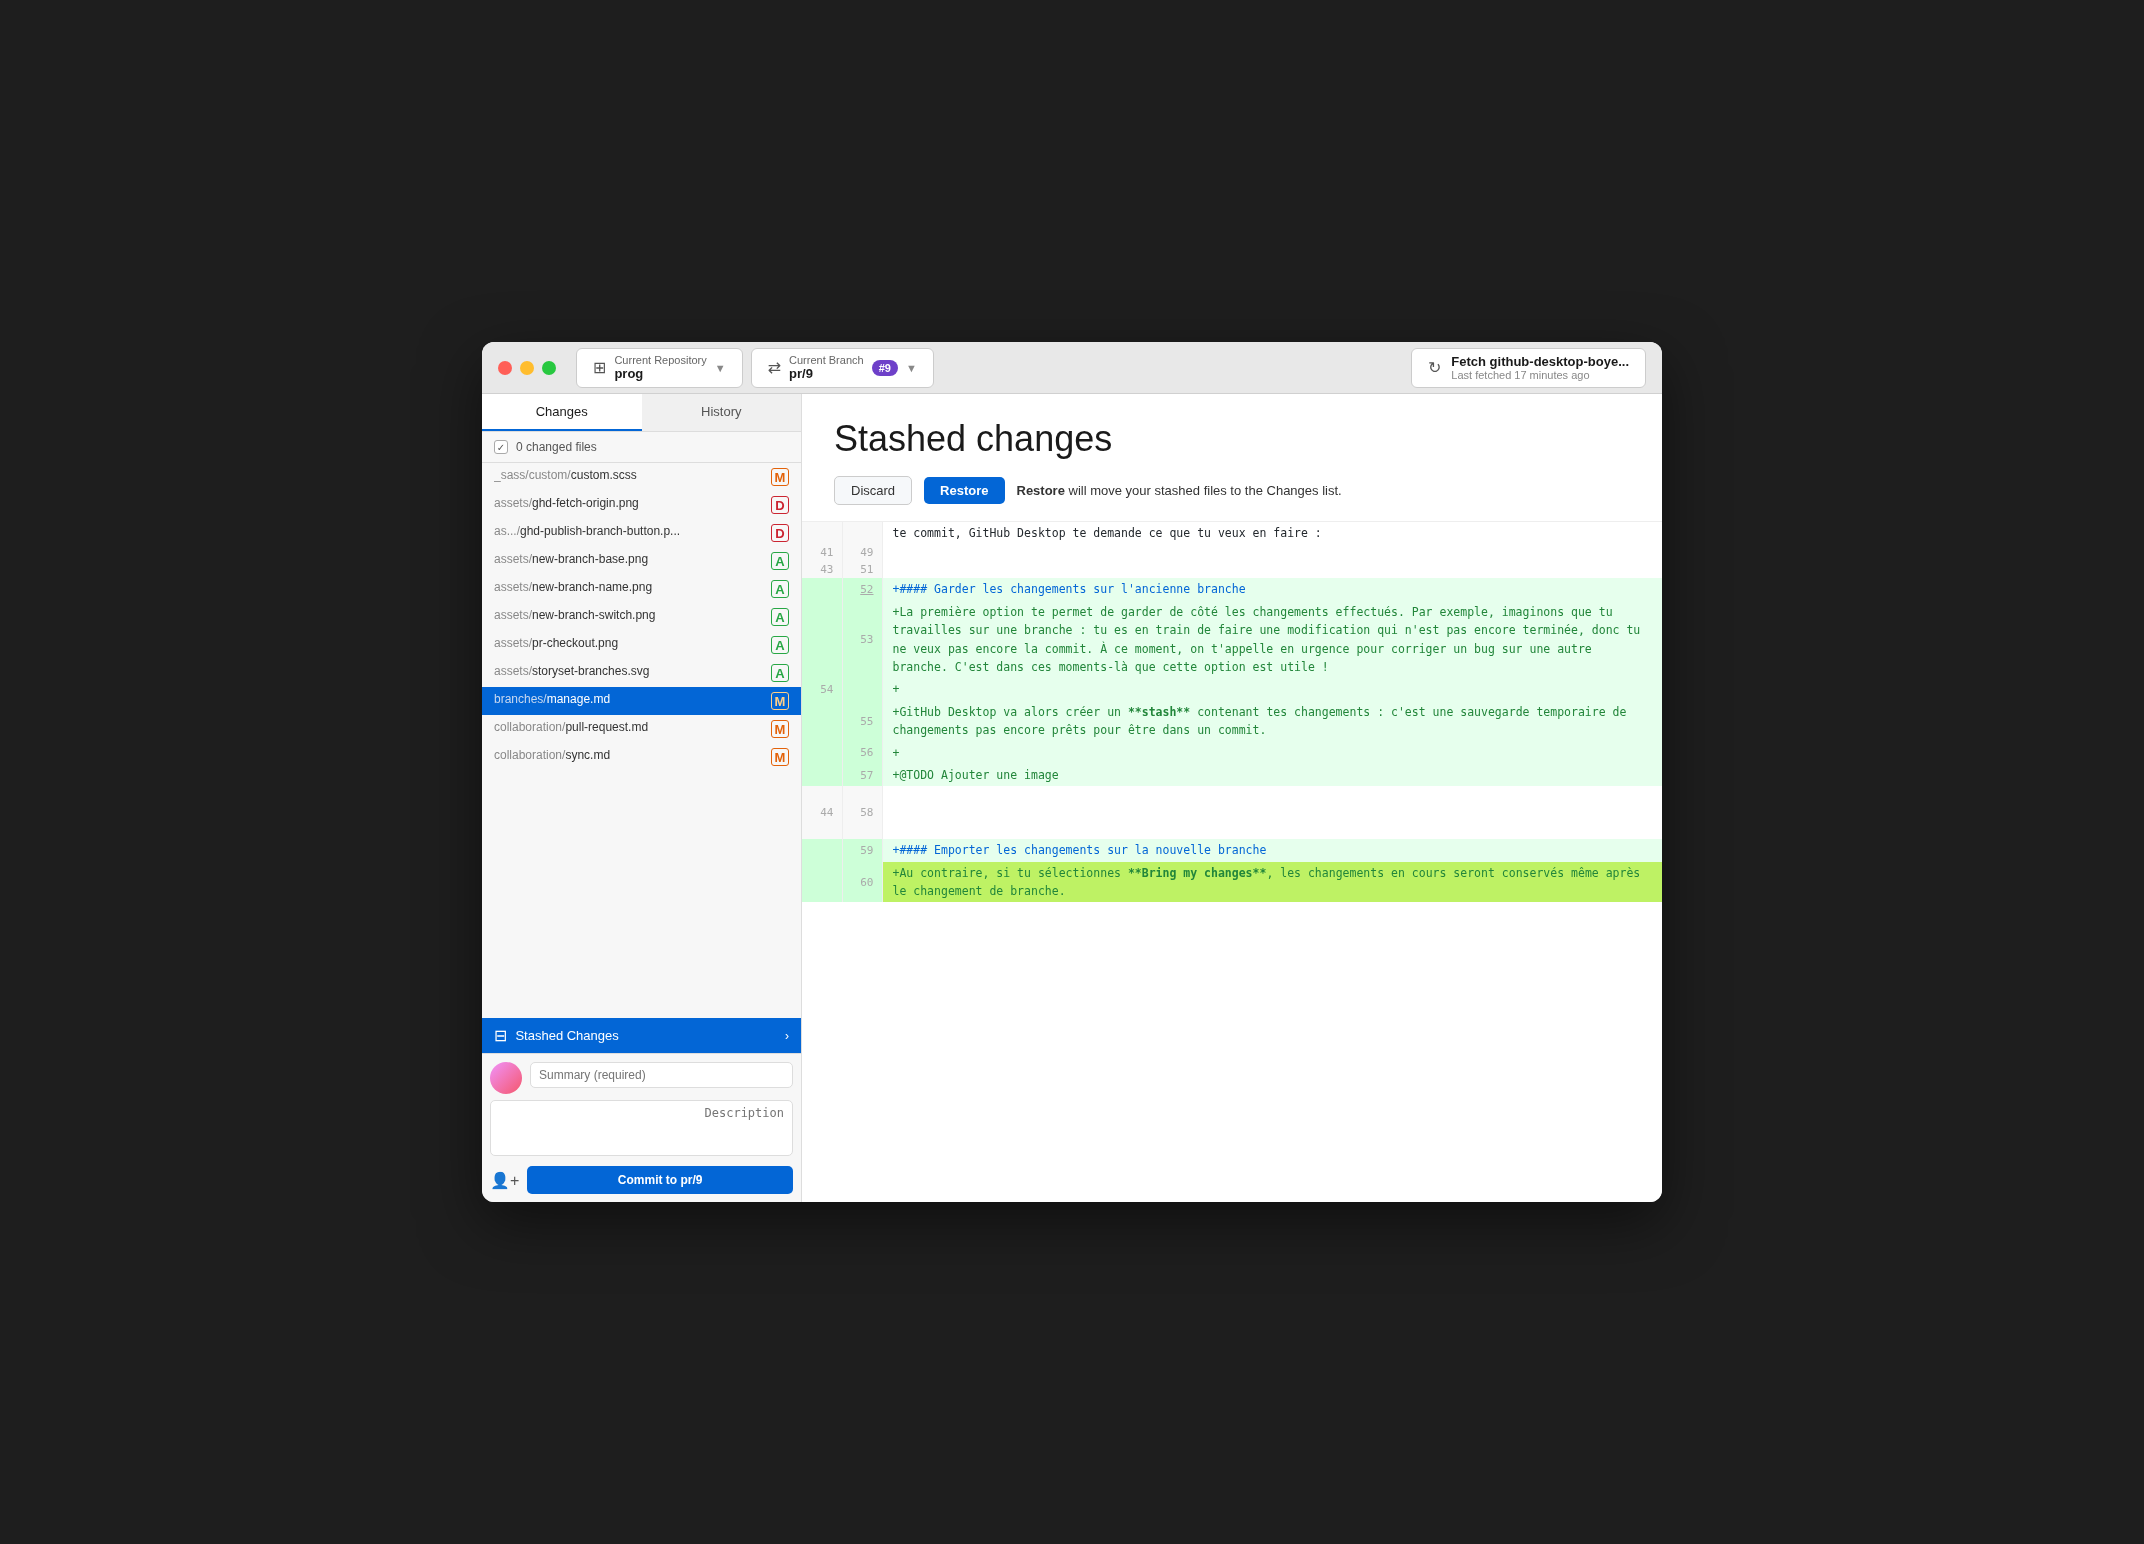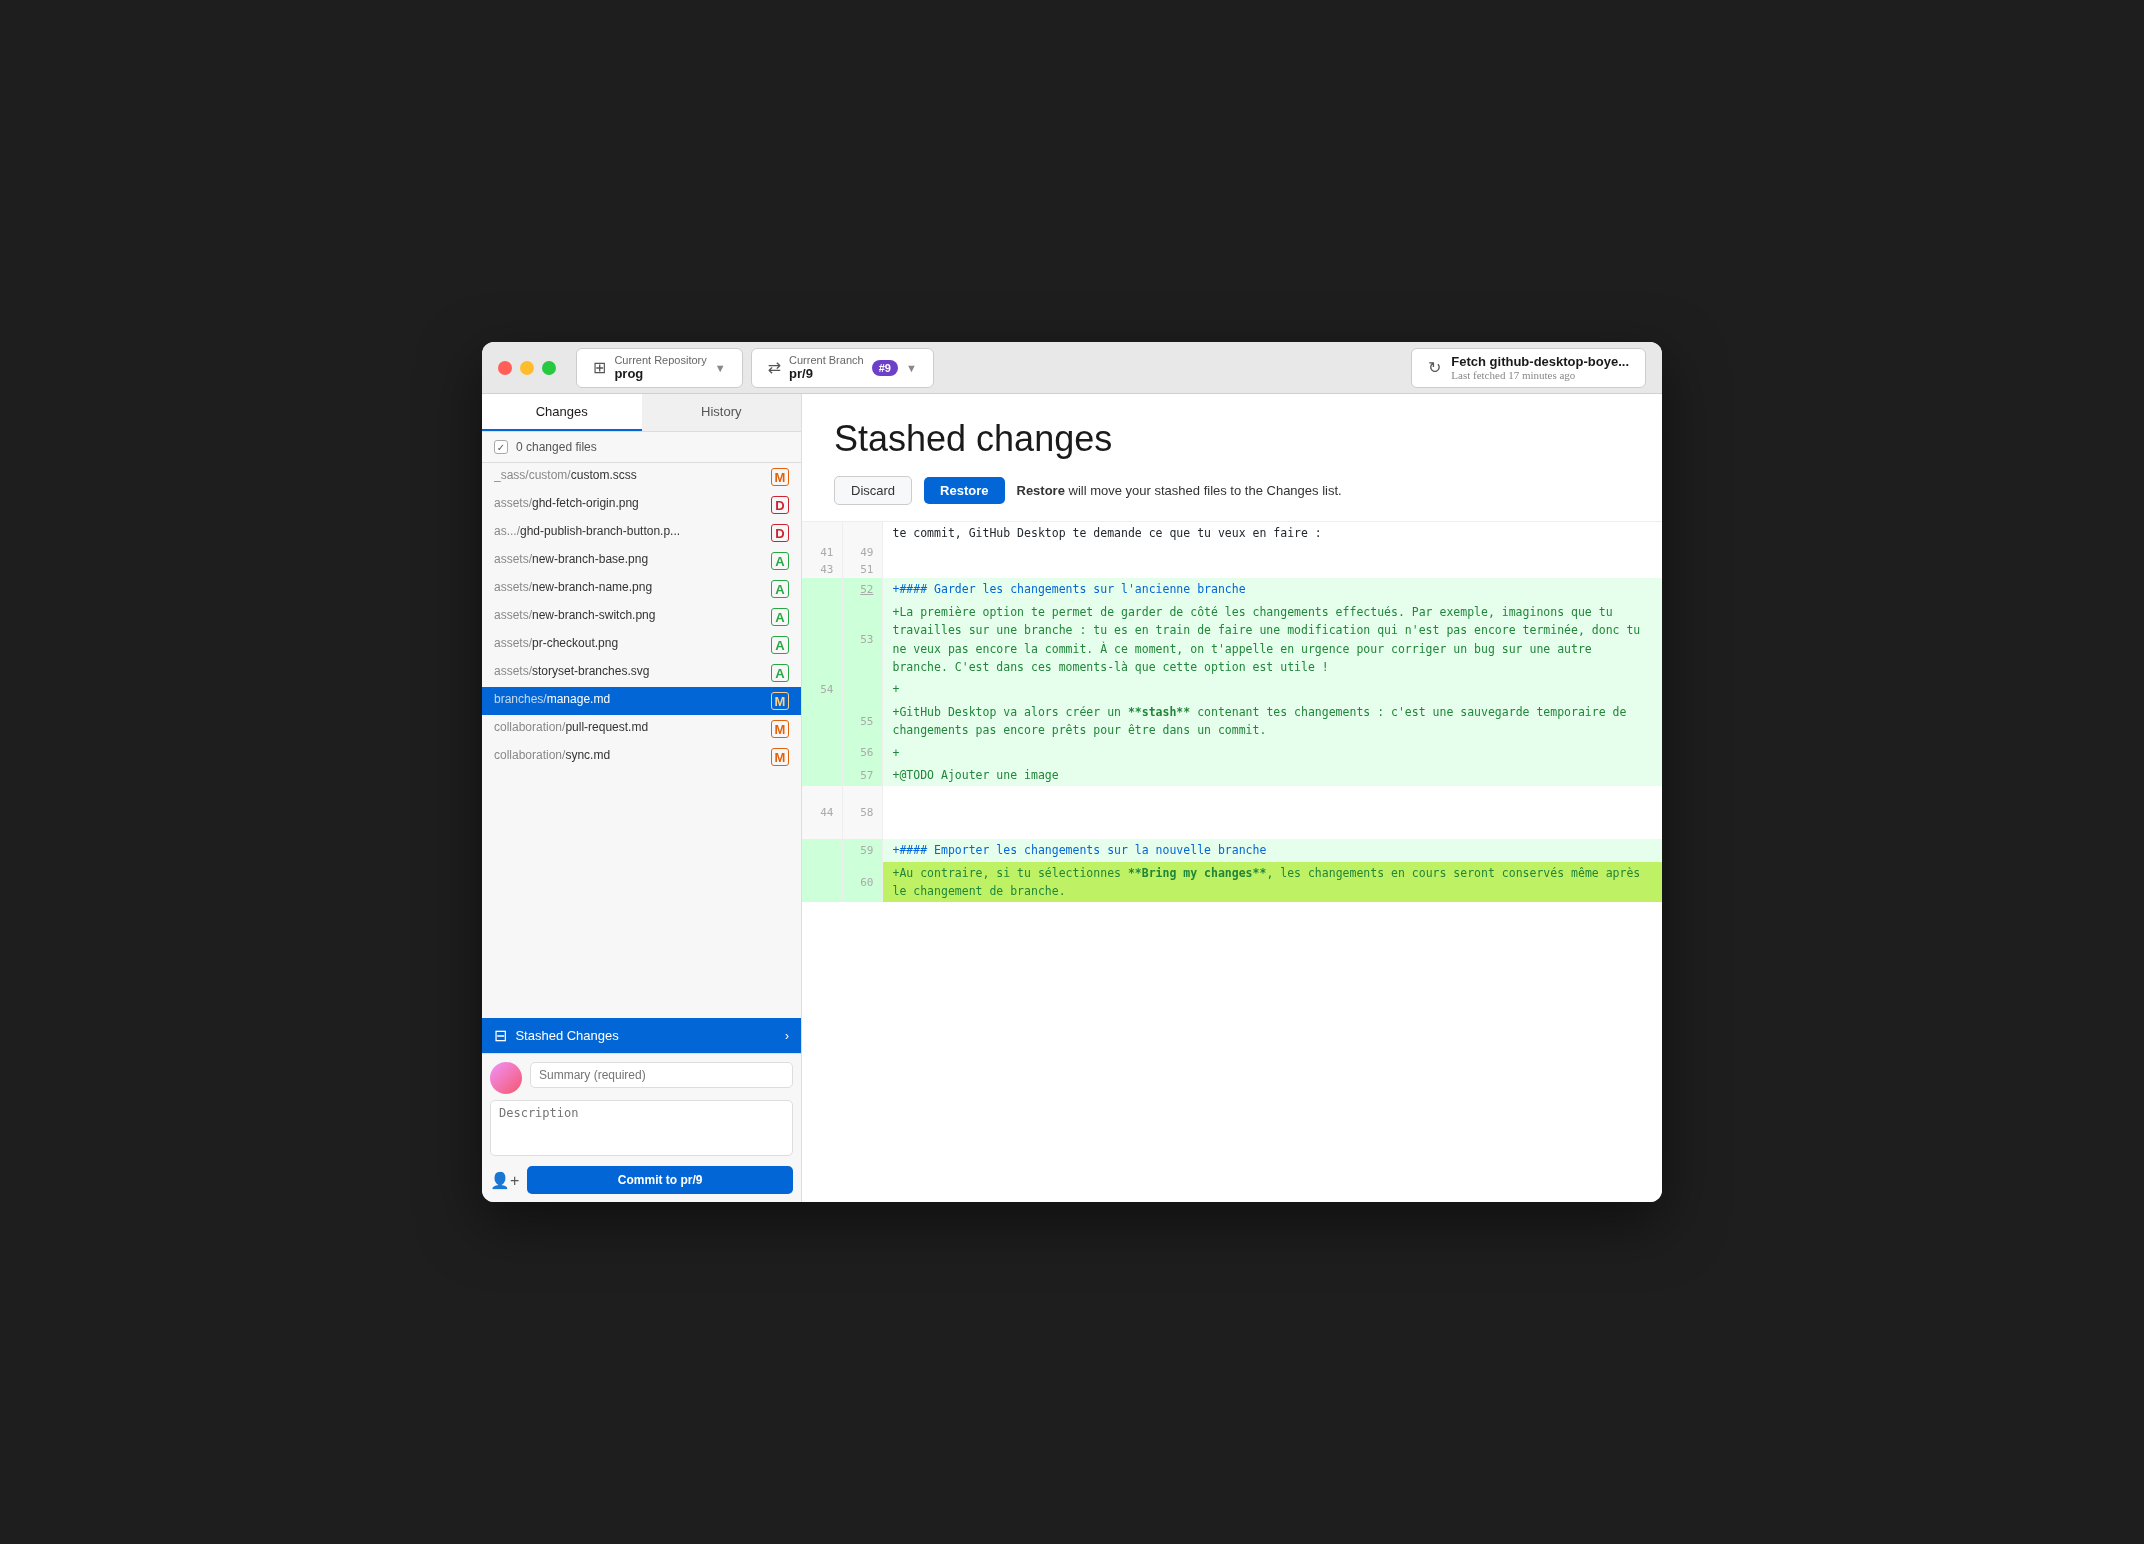--- a/index.html
+++ b/index.html
@@ -100,21 +100,20 @@
       margin-left: auto;
     }
     .fetch-title {
       font-size: 13px;
       font-weight: 600;
       color: #1a1a1a;
     }
     .fetch-sub {
       font-size: 11px;
       color: #888;
-      font-family: Liberation Serif, serif;
     }
     
     .main {
       display: flex;
       flex: 1;
       overflow: hidden;
     }
     
     .sidebar {
       width: 320px;
@@ -255,20 +254,21 @@
       width: 100%;
       padding: 5px 8px;
       border: 1px solid #ddd;
       border-radius: 5px;
       font-size: 12px;
       color: #aaa;
       background: #fff;
       height: 56px;
       resize: none;
       outline: none;
+      text-align: right;
     }
     .commit-footer {
       display: flex;
       align-items: center;
       gap: 8px;
       margin-top: 6px;
     }
     .add-coauthor {
       color: #555;
       font-size: 16px;

